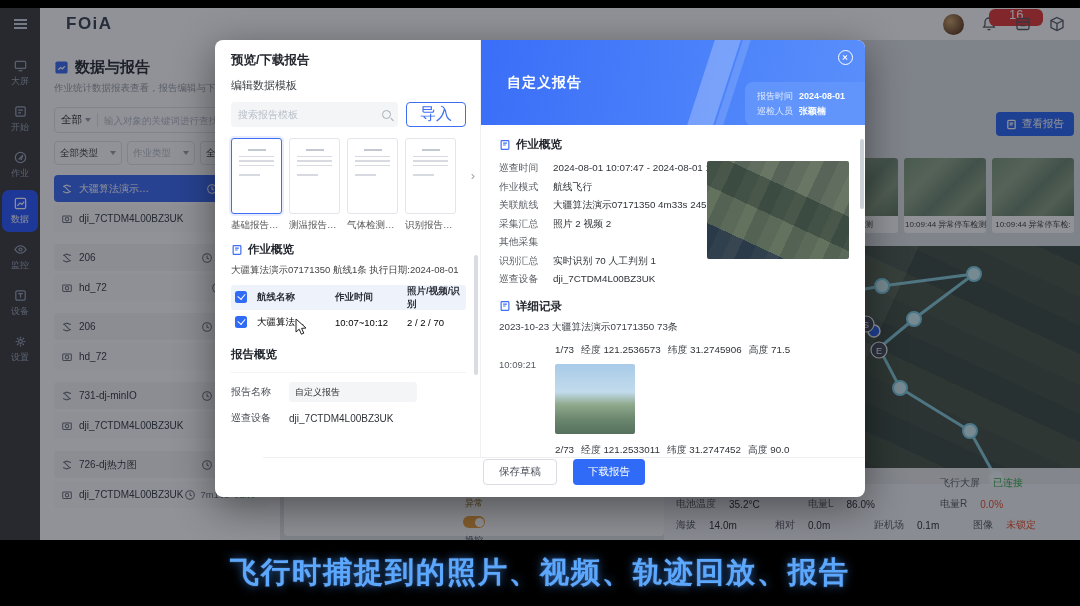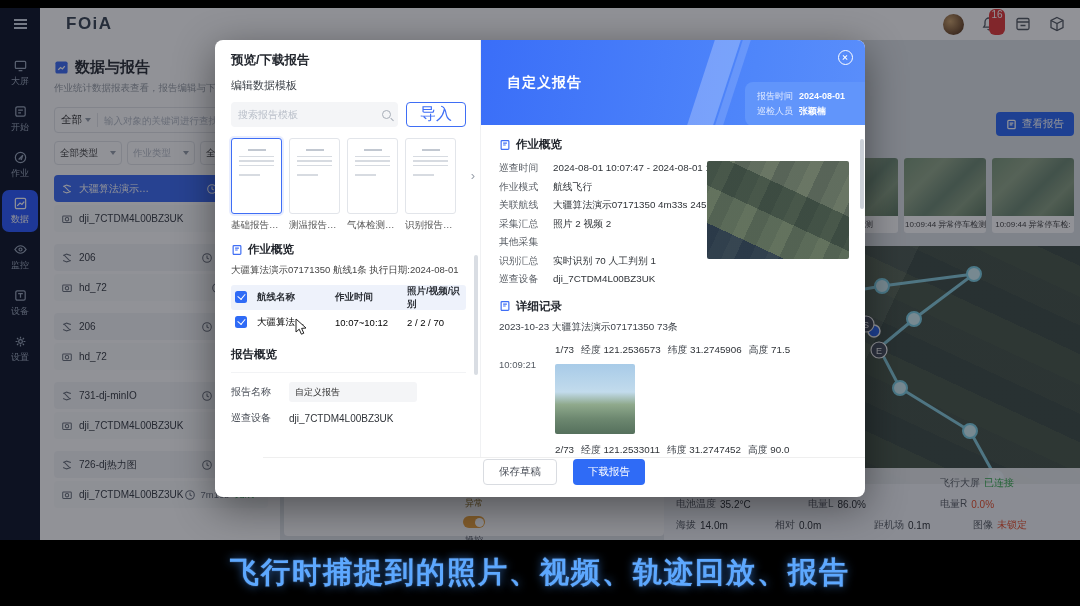--- a/index.html
+++ b/index.html
@@ -3,21 +3,21 @@
 <meta charset="utf-8">
 <style>
   * { margin:0; padding:0; box-sizing:border-box; }
   html,body { width:1080px; height:606px; background:#000; font-family:"Liberation Sans","DejaVu Sans",sans-serif; }
   .stage { position:relative; width:1080px; height:606px; background:#000; overflow:hidden; }
 
   
   .app { position:absolute; left:0; top:8px; width:1080px; height:532px; background:#e7eaee; overflow:hidden; }
 
   
-  .rail { position:absolute; left:0; top:0; width:40px; height:588px; background:#0f172a; z-index:2; }
+  .rail { position:absolute; left:0; top:0; width:40px; height:588px; background:#404040; z-index:2; }
   .hamburger { width:40px; height:32px; display:flex; align-items:center; justify-content:center; cursor:pointer; }
   .hamburger i { display:block; width:13px; height:1.6px; background:#cdd5e2; position:relative; }
   .hamburger i::before, .hamburger i::after { content:""; position:absolute; left:0; width:13px; height:1.6px; background:#cdd5e2; }
   .hamburger i::before { top:-4px; } .hamburger i::after { top:4px; }
   .nav { margin-top:12px; display:flex; flex-direction:column; align-items:center; gap:4px; }
   .nav-item { width:36px; height:42px; display:flex; flex-direction:column; align-items:center; justify-content:center; gap:2px; border-radius:7px; cursor:pointer; }
   .nav-item svg { width:15px; height:15px; stroke:#9aa6ba; fill:none; stroke-width:1.3; }
   .nav-item span { font-size:9px; color:#9aa6ba; }
   .nav-item.sel { background:#2e5bff; }
   .nav-item.sel svg { stroke:#fff; }
@@ -25,21 +25,21 @@
   .rail-version { position:absolute; bottom:8px; left:0; width:40px; text-align:center; font-size:8.5px; color:#8a93a5; }
   .rail-version b { display:inline-block; width:8px; height:8px; border:1px solid #8a93a5; border-radius:50%; vertical-align:middle; margin-left:1px; }
 
   
   .topbar { position:absolute; left:40px; top:0; width:1040px; height:32px; background:#fff; display:flex; align-items:center; padding:0 14px 0 26px; z-index:1; }
   .logo { font-size:17px; font-weight:800; letter-spacing:1.5px; color:#3c4856; }
   .topbar-right { margin-left:auto; display:flex; align-items:center; gap:16px; }
   .avatar { width:21px; height:21px; border-radius:50%; background:radial-gradient(circle at 35% 35%, #c9a06a, #6e4a2c 70%, #3c2a18); cursor:pointer; }
   .tb-icon { position:relative; width:18px; height:18px; cursor:pointer; }
   .tb-icon svg { width:18px; height:18px; stroke:#555b63; fill:none; stroke-width:1.3; }
-  .badge { position:absolute; top:-6px; left:9px; min-width:16px; height:26px; background:#e23b3b; color:#fff; font-size:10px; line-height:11px; text-align:center; border-radius:6px; padding:0 2px; }
+  .badge { position:absolute; top:-6px; left:9px; min-width:16px; height:17px; background:#e23b3b; color:#fff; font-size:13px; line-height:11px; text-align:center; border-radius:6px; padding:0 20px; }
 
   
   .listpanel { position:absolute; left:40px; top:32px; width:240px; height:500px; background:#fff; padding:18px 12px 0 14px; z-index:1; }
   .lp-title { display:flex; align-items:center; gap:6px; font-size:15px; font-weight:bold; color:#2b2f36; }
   .lp-title svg { width:15px; height:15px; }
   .lp-sub { font-size:9.5px; color:#9aa0a8; margin:5px 0 12px 0; }
   .lp-row { display:flex; align-items:center; border:1px solid #e3e6ea; border-radius:4px; height:26px; padding:0 6px; margin-bottom:8px; background:#fff; }
   .lp-row .sel-mini { font-size:10.5px; color:#333; display:flex; align-items:center; gap:3px; padding-right:6px; border-right:1px solid #e3e6ea; cursor:pointer; white-space:nowrap; }
   .lp-row input { border:none; outline:none; flex:1; min-width:0; font-size:9.5px; color:#333; padding-left:6px; background:transparent; }
   .lp-row input::placeholder { color:#b8bec8; }
@@ -77,21 +77,21 @@
   .p-row { display:flex; align-items:center; gap:6px;flex-direction:column; }
   .p-row .p-lab { font-size:9px; color:#8a6a20; display:flex; align-items:center; gap:3px; }
   .p-row.ctrl .p-lab { color:#4a4f58; }
   .toggle { width:22px; height:12px; border-radius:6px; position:relative; cursor:pointer; flex:none; }
   .toggle.orange { background:#e8a13c; } .toggle.purple { background:#6c5ce7; }
   .toggle::after { content:""; position:absolute; right:1.5px; top:1.5px; width:9px; height:9px; border-radius:50%; background:#fff; }
   .p-track { flex:1; height:2px; background:#d4d8dd; border-radius:1px; position:relative; }
   .p-track .seg { position:absolute; top:-2px; height:6px; background:#5c636e; border-radius:3px; }
   .telemetry { position:absolute; right:0; bottom:0; width:416px; height:72px; background:rgba(244,246,249,.92); padding:8px 12px; display:flex; flex-direction:column; justify-content:space-between; font-size:10px; }
   .t-row { display:flex; align-items:center; gap:4px; }
-  .t-item { display:flex; align-items:center; gap:4px; flex:1; white-space:nowrap; }
+  .t-item { display:flex; align-items:center; gap:13px; flex:1; white-space:nowrap; }
   .t-item .lab { color:#5a5f66; } .t-item .val { color:#2f3338; }
   .t-item .val.ok { color:#35a94c; } .t-item .val.bad { color:#e5502e; }
   .bars { display:flex; align-items:flex-end; gap:1.5px; height:10px; }
   .bars i { width:2.5px; background:#3a3f45; display:block; }
   .bars i:nth-child(1){height:3px} .bars i:nth-child(2){height:5px} .bars i:nth-child(3){height:7px} .bars i:nth-child(4){height:9px}
 
   .dim { position:absolute; inset:0; background:rgba(10,14,24,.45); z-index:4; }
 
   
   .modal { position:absolute; left:215px; top:40px; width:650px; height:457px; z-index:10; border-radius:8px; overflow:hidden; background:#fff; box-shadow:0 10px 40px rgba(0,0,0,.45); display:flex; flex-direction:column; }

